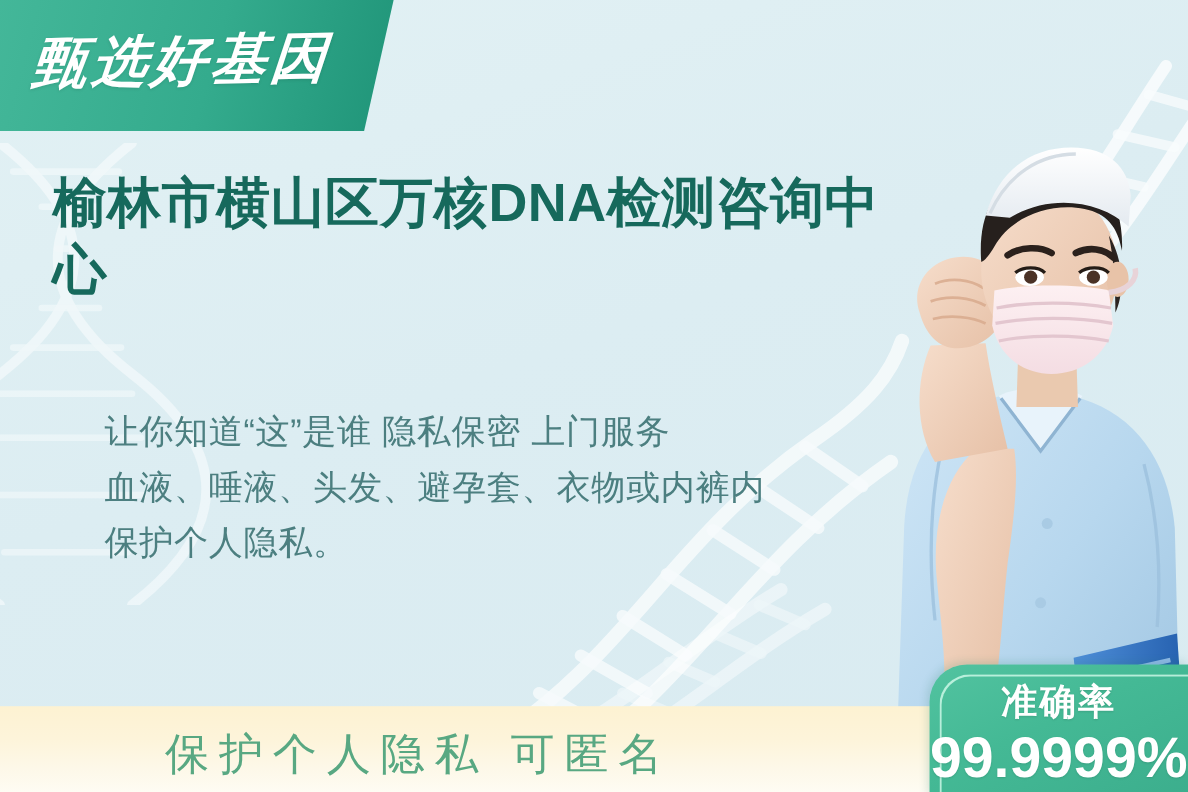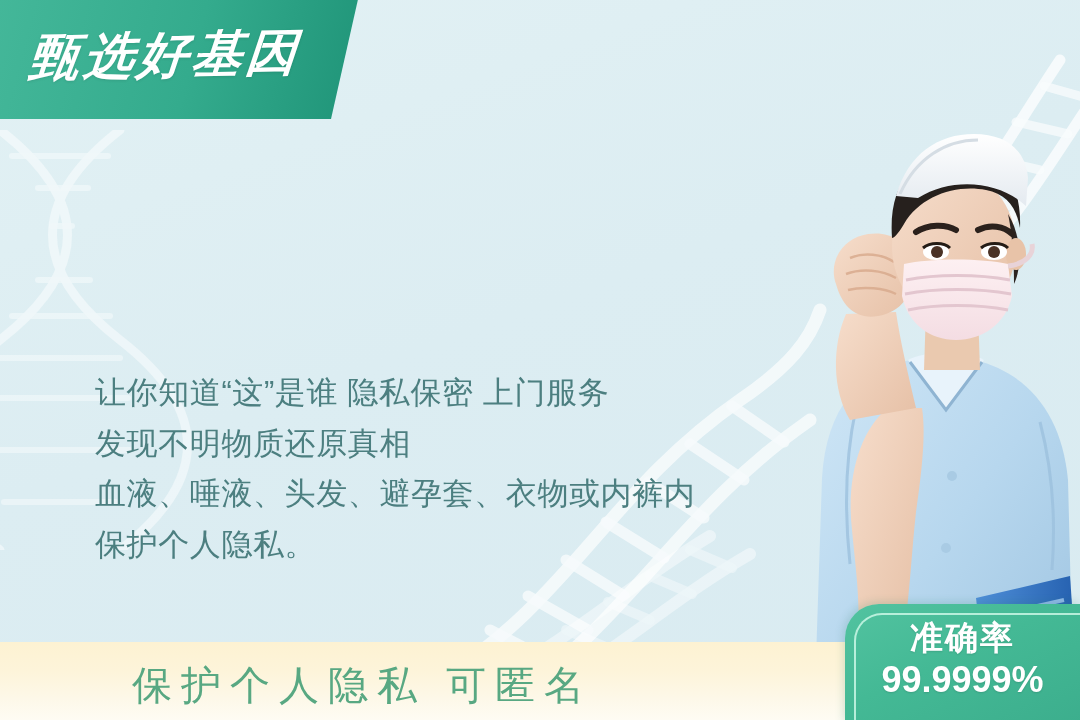--- a/index.html
+++ b/index.html
@@ -60,21 +60,21 @@
 
   
   #nurse{position:absolute;right:0;top:78px;width:340px;height:642px;}
 
   
   #bottom-band{
     position:absolute;left:0;top:642px;width:1080px;height:78px;
     background:linear-gradient(180deg,#fdf2d2 0%,#fdf4da 38%,#fdf8e8 72%,#fefcf3 100%);
   }
   #bottom-slogan{
-    position:absolute;left:132px;top:658px;
+    position:absolute;left:150px;top:658px;
     color:#58a882;
     font-size:40px;letter-spacing:9px;font-weight:400;
     white-space:nowrap;
     text-align:right;
   }
 
   
   #accuracy-badge{
     position:absolute;left:845px;top:604px;width:235px;height:120px;
     background:linear-gradient(155deg,#52c3a0 0%,#44b995 45%,#3cae8d 100%);
@@ -89,21 +89,21 @@
     border-top-left-radius:28px;
     pointer-events:none;
   }
   #badge-label{
     position:absolute;left:0;right:0;top:12px;text-align:center;
     color:#ffffff;font-size:33px;font-weight:700;letter-spacing:2px;
     text-shadow:0 1px 2px rgba(0,0,0,.12);
   }
   #badge-value{
     position:absolute;left:0;right:0;top:55px;text-align:center;
-    color:#ffffff;font-size:36px;font-weight:700;letter-spacing:0px;
+    color:#ffffff;font-size:52px;font-weight:700;letter-spacing:0px;
     text-shadow:0 1px 2px rgba(0,0,0,.12);
   }
 </style>
 </head>
 <body>
 
 <div id="poster">
 
   <svg class="dna dna-left" viewBox="0 0 260 420">
     <g stroke="#ffffff" stroke-width="9" fill="none" opacity="0.85" stroke-linecap="round">
@@ -254,24 +254,24 @@
     <path d="M244 540 L324 522" stroke="#8fb9e8" stroke-width="4"></path>
     <path d="M248 578 L330 560" stroke="#8fb9e8" stroke-width="4" opacity=".7"></path>
 
     <path d="M206 540 C222 528 252 528 266 544 C276 558 272 584 256 592 C236 602 210 596 202 578 C196 562 198 548 206 540 Z" fill="url(#skinG)"></path>
   </svg>
 
   <div id="logo-banner">
     <div id="logo-text">甄选好基因</div>
   </div>
 
+  <div id="headline">榆林市横山区万核DNA检测咨询中心</div>
 
   <div id="body-copy">
     <div class="line">让你知道“这”是谁 隐私保密 上门服务</div>
-    <div class="line">发现不明物质还原真相</div>
     <div class="line">血液、唾液、头发、避孕套、衣物或内裤内</div>
     <div class="line">保护个人隐私。</div>
   </div>
 
   <div id="bottom-band"></div>
   <div id="bottom-slogan">保护个人隐私 可匿名</div>
 
   <div id="accuracy-badge">
     <div class="inner-stroke"></div>
     <div id="badge-label">准确率</div>

